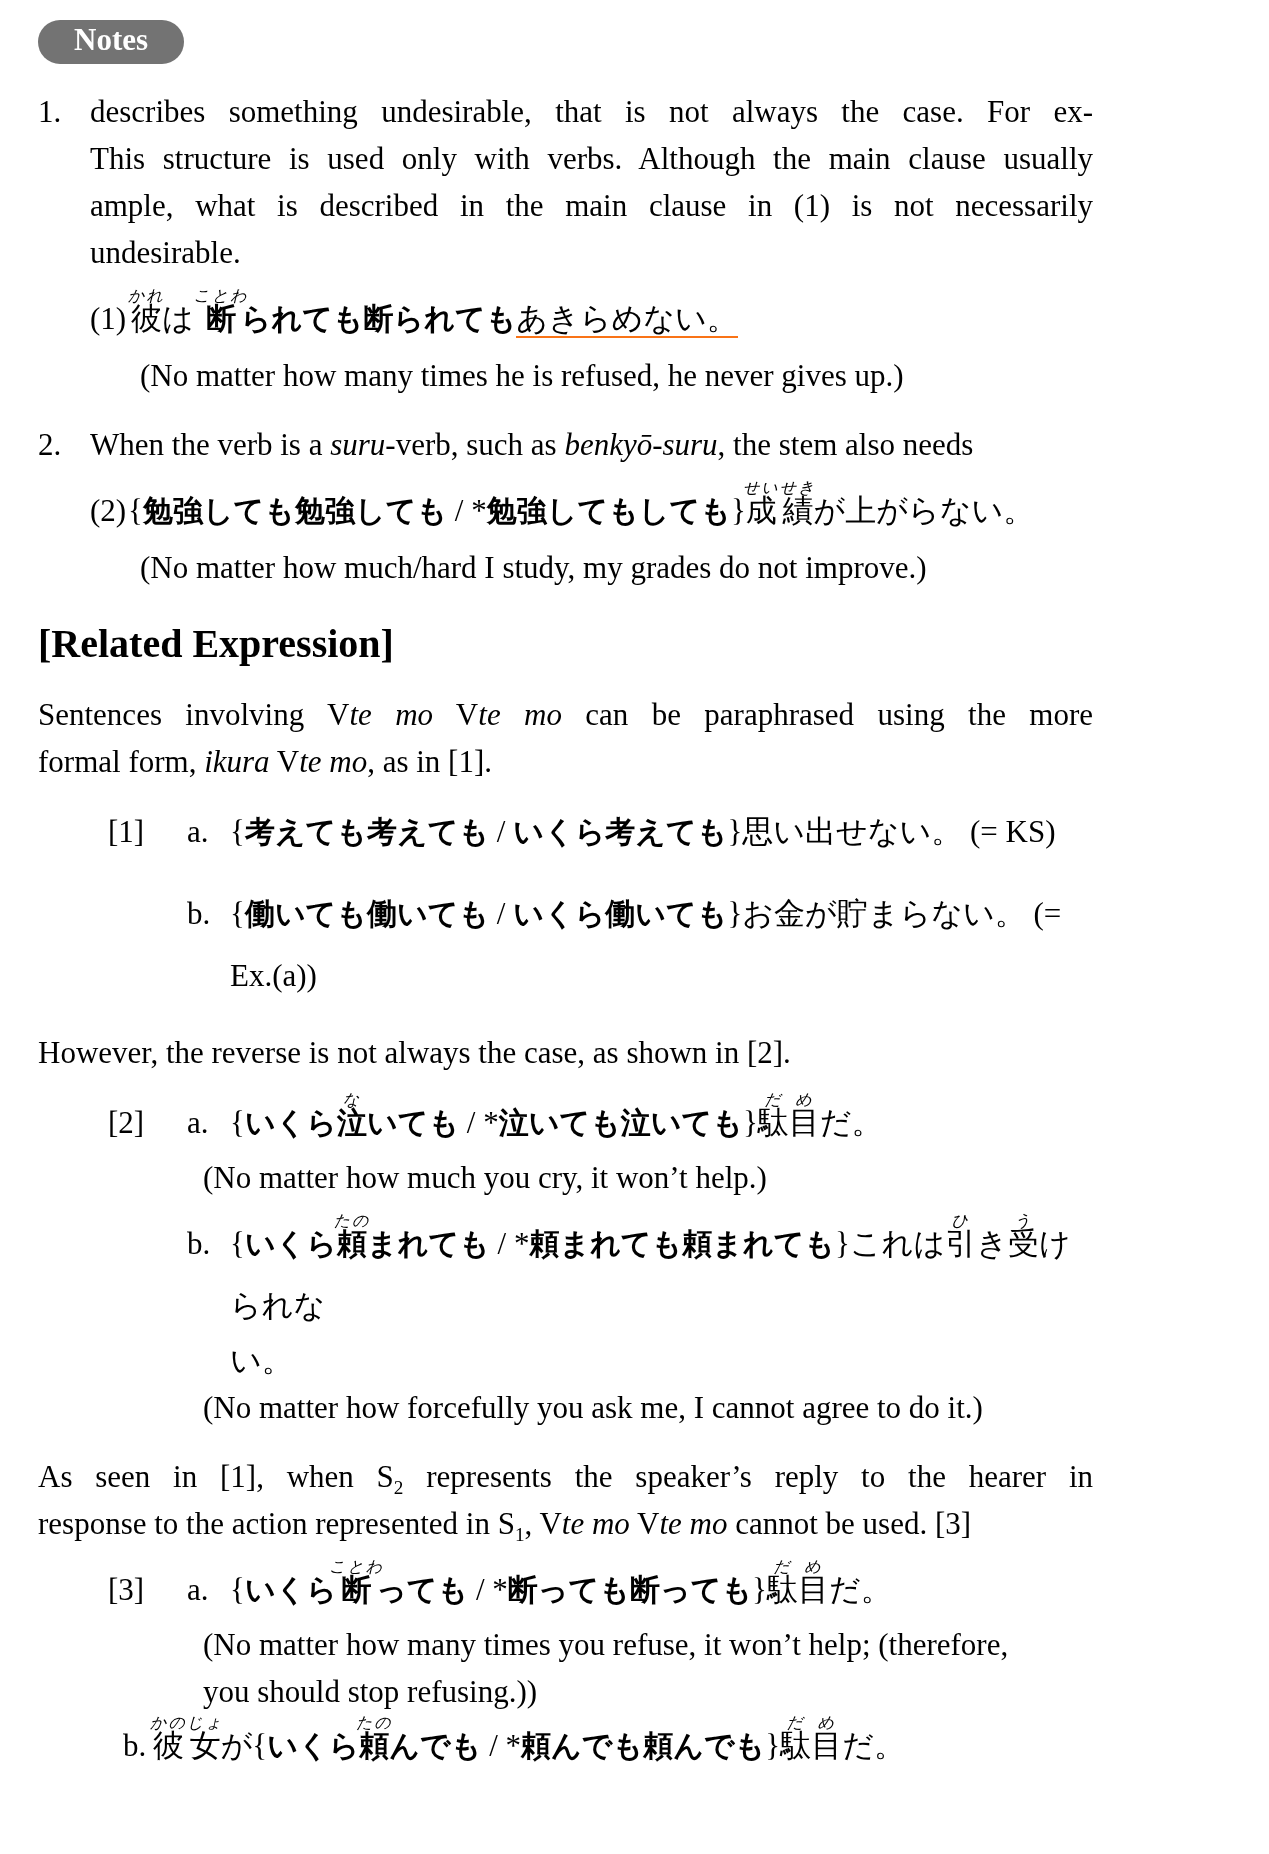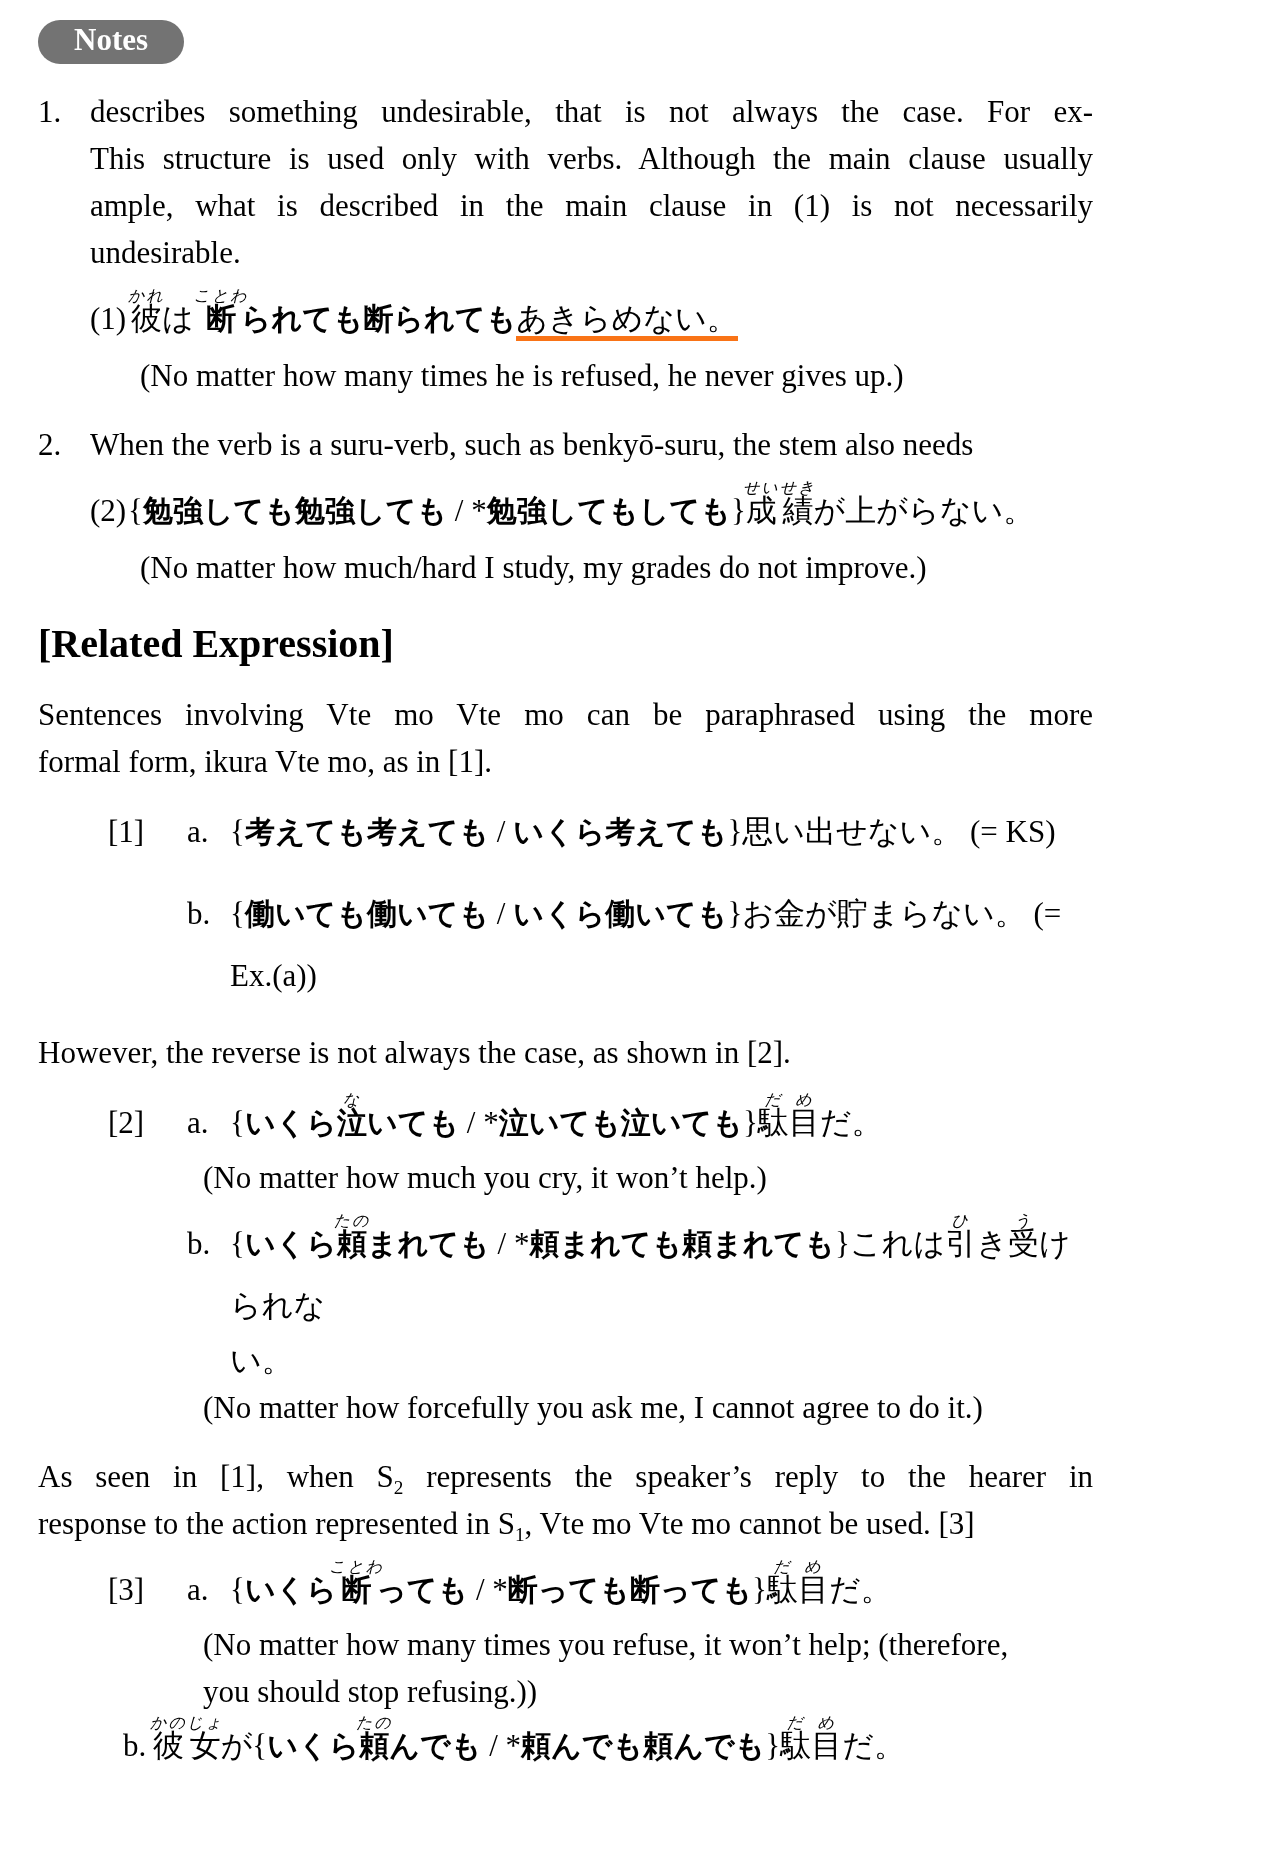--- a/index.html
+++ b/index.html
@@ -49,22 +49,22 @@
   .btrans{margin-left:165px;}
   .btrans .line{font-size:31px;line-height:47px;}
 
   
   .jp .line{font-size:31px;line-height:62px;}
   .jp .line + .line{line-height:47px;}
   ruby{ruby-position:over;}
   rt{font-size:16px;letter-spacing:2px;font-weight:normal;font-style:italic;}
   .jb{font-weight:700;font-family:"DejaVu Sans", sans-serif;font-size:30px;}
   .jb rt{font-family:"Liberation Serif", serif;}
-  .it{}
-  .ul{border-bottom:5px solid #f97316;}
+  .it{font-style:italic;}
+  .ul{border-bottom:2px solid #f97316;}
   .sb{vertical-align:sub;font-size:0.62em;line-height:0;}
 
   .heading{font-size:40px;font-weight:bold;margin-top:28px;line-height:50px;}
   .free{margin-top:22px;}
   .mt-sm{margin-top:12px;}
   .mt-md{margin-top:16px;}
   .mt-lg{margin-top:20px;}
 </style>
 </head>
 <body>

